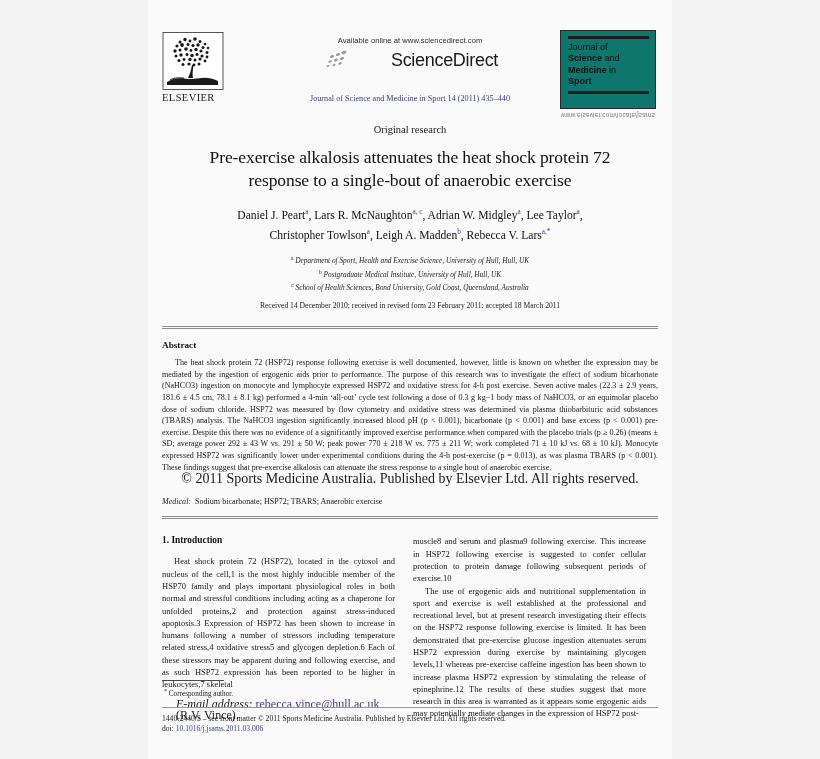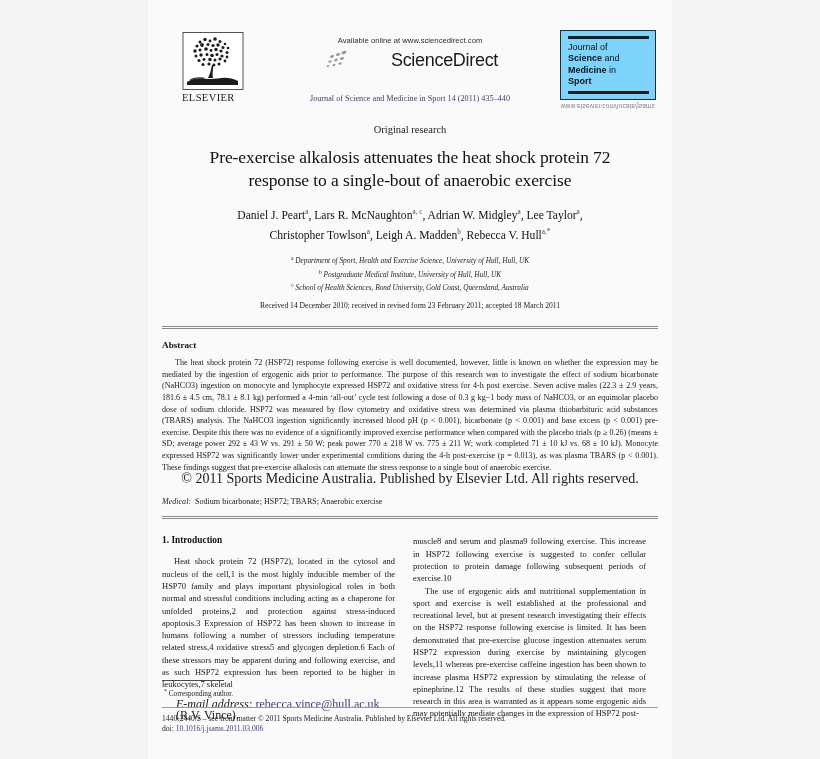--- a/index.html
+++ b/index.html
@@ -34,21 +34,21 @@
   }
 
   
   .masthead {
     position: relative;
     height: 78px;
     margin: 30px 14px 0 14px;
   }
   .elsevier-logo {
     position: absolute;
-    left: 20px;
+    left: 0;
     top: 2px;
     width: 50px;
     height: 78px;
   }
   .elsevier-tree {
     width: 62px;
     height: 60px;
     display: block;
   }
   .elsevier-word {
@@ -100,22 +100,22 @@
   }
   .jrnl-box {
     position: absolute;
     right: 2px;
     top: 0px;
     width: 96px;
   }
   .jrnl-inner {
     border: 1px solid #2a2a2a;
     border-top-width: 1px;
-    background: #7dd3fc;
-    padding: 5px 6px 5px 7px;
+    background: #0f766e;
+    padding: 5px 6px 14px 7px;
   }
   .jrnl-rule-top {
     height: 3px;
     background: #1d1d1d;
     margin: 0 0 3px 0;
   }
   .jrnl-rule-bot {
     height: 3px;
     background: #1d1d1d;
     margin: 3px 0 0 0;
@@ -403,21 +403,21 @@
     <div class="kicker">Original research</div>
     <h1 class="article-title">Pre-exercise alkalosis attenuates the heat shock protein 72 response to a single-bout of anaerobic exercise</h1>
 
     <div class="authors">
       <span>Daniel J. Peart</span><span class="sup">a</span>,
       <span>Lars R. McNaughton</span><span class="sup">a, c</span>,
       <span>Adrian W. Midgley</span><span class="sup">a</span>,
       <span>Lee Taylor</span><span class="sup">a</span>,<br>
       <span>Christopher Towlson</span><span class="sup">a</span>,
       <span>Leigh A. Madden</span><span class="sup">b</span>,
-      <span>Rebecca V. Hull</span><span class="sup">a,*</span>
+      <span>Rebecca V. Lars</span><span class="sup">a,*</span>
     </div>
 
     <div class="affil">
       <div><span class="mark">a</span> <span>Department of Sport, Health and Exercise Science, University of Hull, Hull, UK</span></div>
       <div><span class="mark">b</span> <span>Postgraduate Medical Institute, University of Hull, Hull, UK</span></div>
       <div><span class="mark">c</span> <span>School of Health Sciences, Bond University, Gold Coast, Queensland, Australia</span></div>
     </div>
 
     <div class="history">Received 14 December 2010; received in revised form 23 February 2011; accepted 18 March 2011</div>
   </div>

